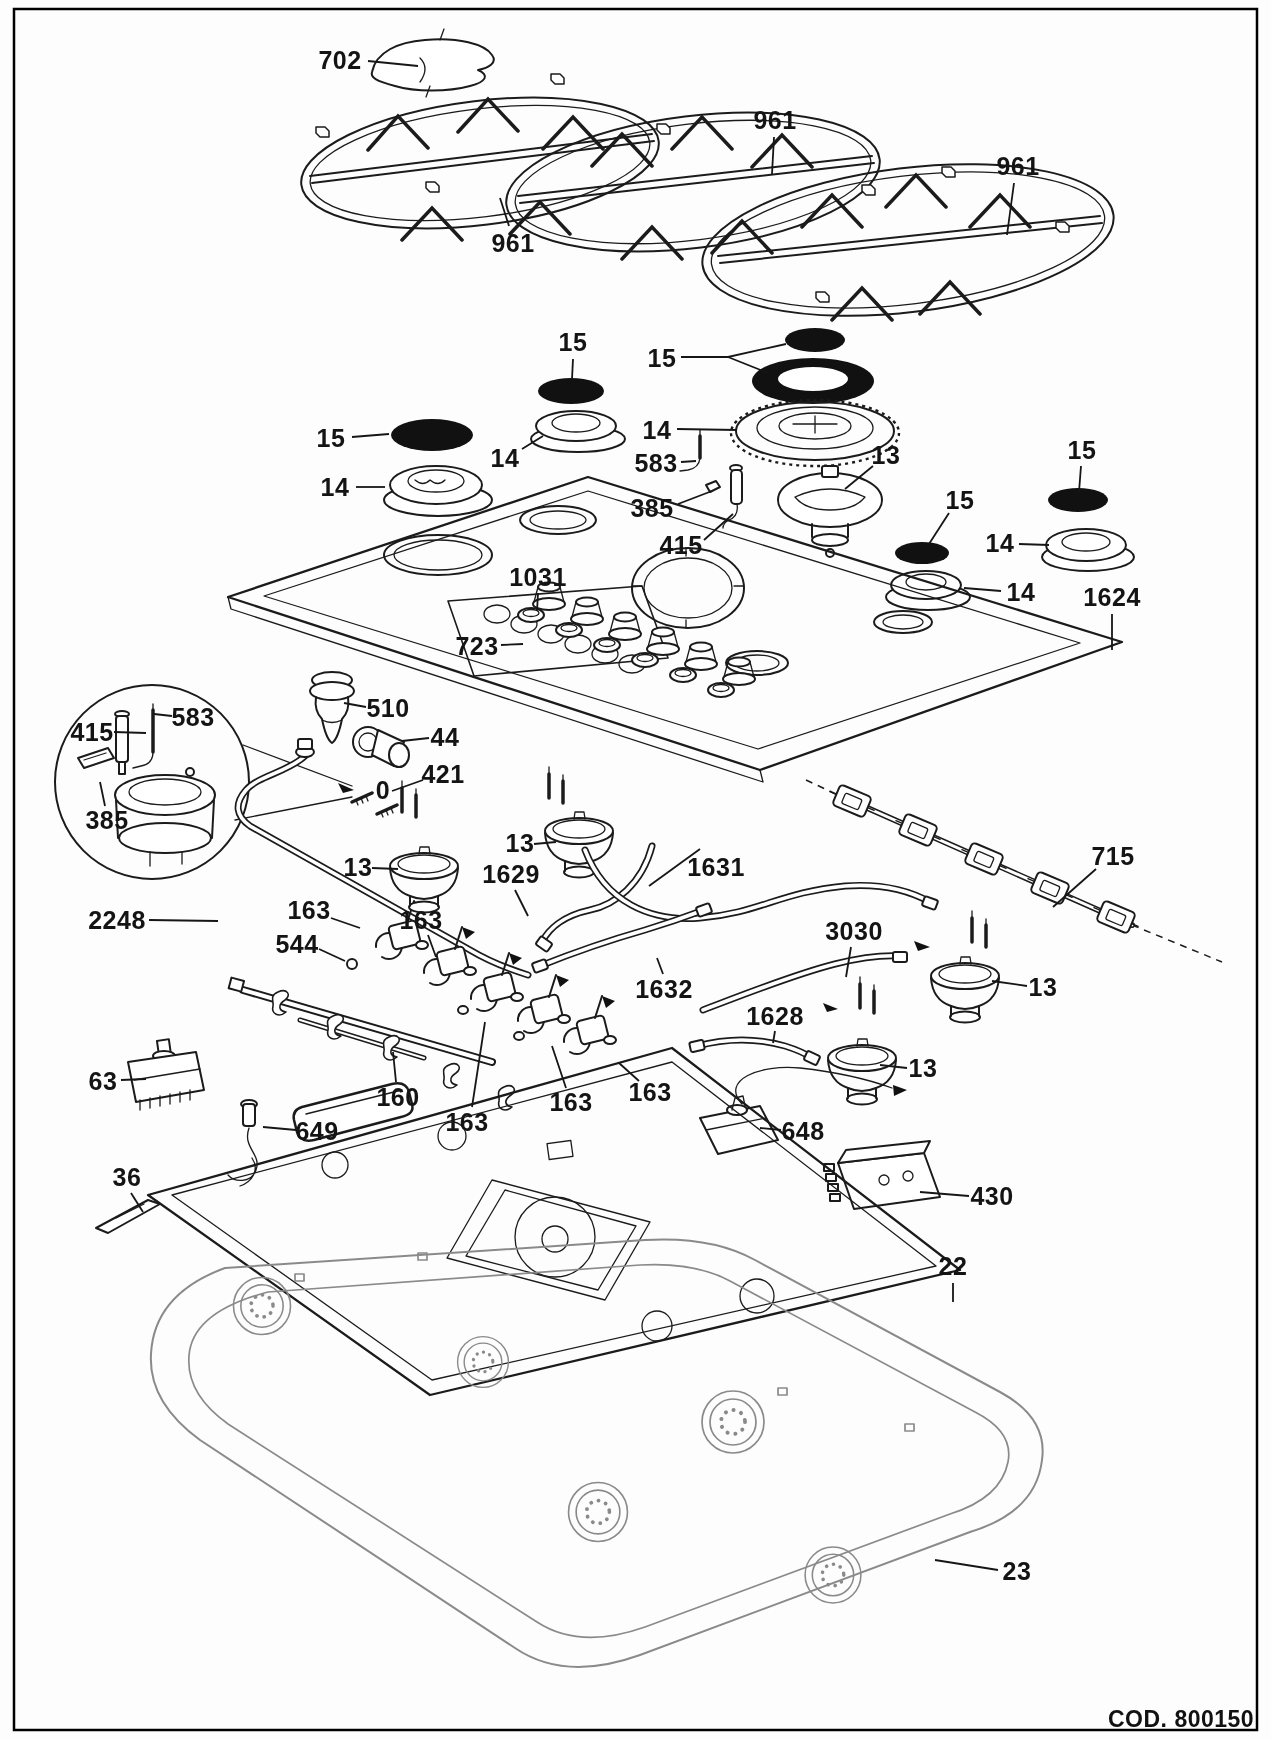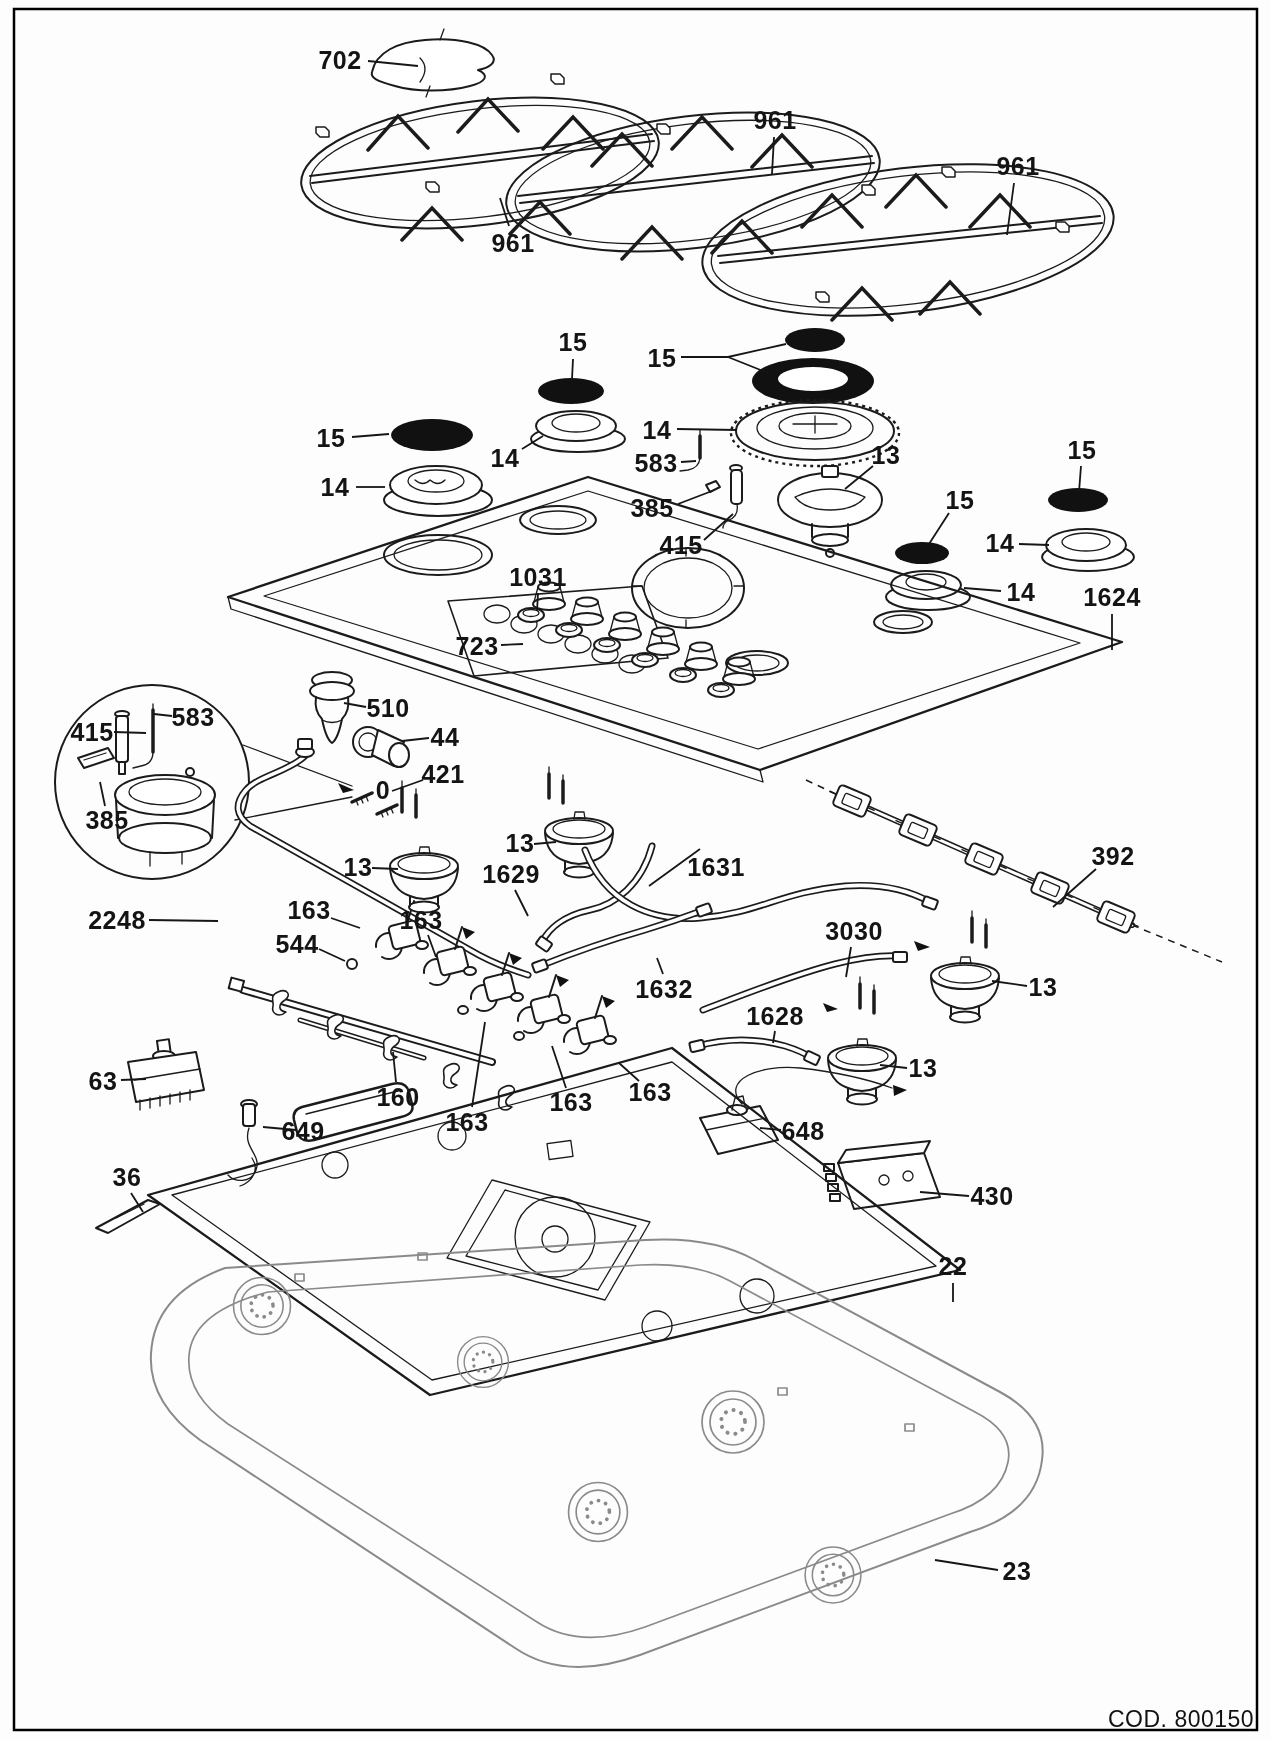--- a/index.html
+++ b/index.html
@@ -14,21 +14,21 @@
   .fillb{fill:#111;stroke:none;}
   .tube {fill:none;stroke:#1b1b1b;stroke-width:7;stroke-linecap:round;}
   .tubein{fill:none;stroke:#fff;stroke-width:3.6;stroke-linecap:round;}
   .teeth{fill:none;stroke:#1b1b1b;stroke-width:2.4;stroke-dasharray:3 4;}
   .gray {fill:none;stroke:#8a8a8a;stroke-width:1.7;stroke-linejoin:round;}
   .gdots{fill:none;stroke:#8a8a8a;stroke-width:4;stroke-dasharray:0.1 8;stroke-linecap:round;}
   .dash {fill:none;stroke:#1b1b1b;stroke-width:1.5;stroke-dasharray:7 6;}
   #leaders polyline{fill:none;stroke:#161616;stroke-width:1.8;}
   .plabel{position:absolute;transform:translate(-50%,-50%);font-size:25px;font-weight:bold;
           color:#141414;letter-spacing:.5px;white-space:nowrap;}
-  .code{position:absolute;font-size:23px;font-weight:normal;color:#111;letter-spacing:.5px;text-align:center;}
+  .code{position:absolute;font-size:23px;font-weight:bold;color:#111;letter-spacing:.5px;text-align:center;}
 </style>
 </head>
 <body>
 
 <div class="page">
 
 <svg id="art" width="1271" height="1740" viewBox="0 0 1271 1740">
   <defs>
     <g id="cone">
           <ellipse cx="0" cy="-9" rx="11" ry="4.5" class="wh"></ellipse>
@@ -496,24 +496,24 @@
       <div class="plabel" style="left: 309px; top: 910px;">163</div>
       <div class="plabel" style="left: 421px; top: 920px;">163</div>
       <div class="plabel" style="left: 297px; top: 944px;">544</div>
       <div class="plabel" style="left: 664px; top: 989px;">1632</div>
       <div class="plabel" style="left: 775px; top: 1016px;">1628</div>
       <div class="plabel" style="left: 467px; top: 1122px;">163</div>
       <div class="plabel" style="left: 571px; top: 1102px;">163</div>
       <div class="plabel" style="left: 650px; top: 1092px;">163</div>
       <div class="plabel" style="left: 398px; top: 1097px;">160</div>
       <div class="plabel" style="left: 103px; top: 1081px;">63</div>
-      <div class="plabel" style="left: 303px; top: 1131px;">649</div>
+      <div class="plabel" style="left: 317px; top: 1131px;">649</div>
       <div class="plabel" style="left: 127px; top: 1177px;">36</div>
       <div class="plabel" style="left: 854px; top: 931px;">3030</div>
-      <div class="plabel" style="left: 1113px; top: 856px;">392</div>
+      <div class="plabel" style="left: 1113px; top: 856px;">715</div>
       <div class="plabel" style="left: 1043px; top: 987px;">13</div>
       <div class="plabel" style="left: 923px; top: 1068px;">13</div>
       <div class="plabel" style="left: 803px; top: 1131px;">648</div>
       <div class="plabel" style="left: 992px; top: 1196px;">430</div>
       <div class="plabel" style="left: 953px; top: 1266px;">22</div>
       <div class="plabel" style="left: 1017px; top: 1571px;">23</div>
     </div>
 
 <div class="code" style="left:1108px;top:1706px;">COD. 800150</div>
 </div>

